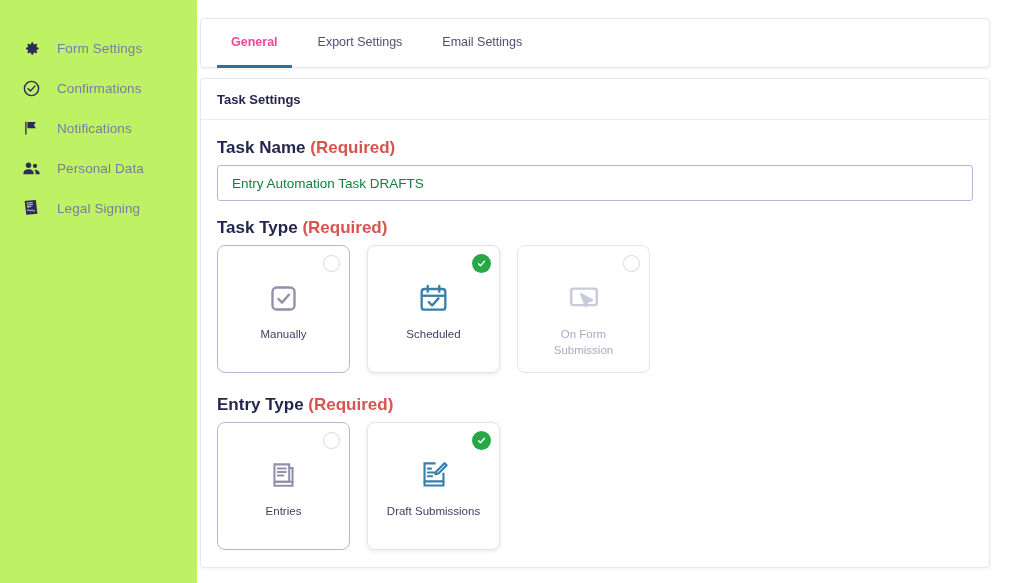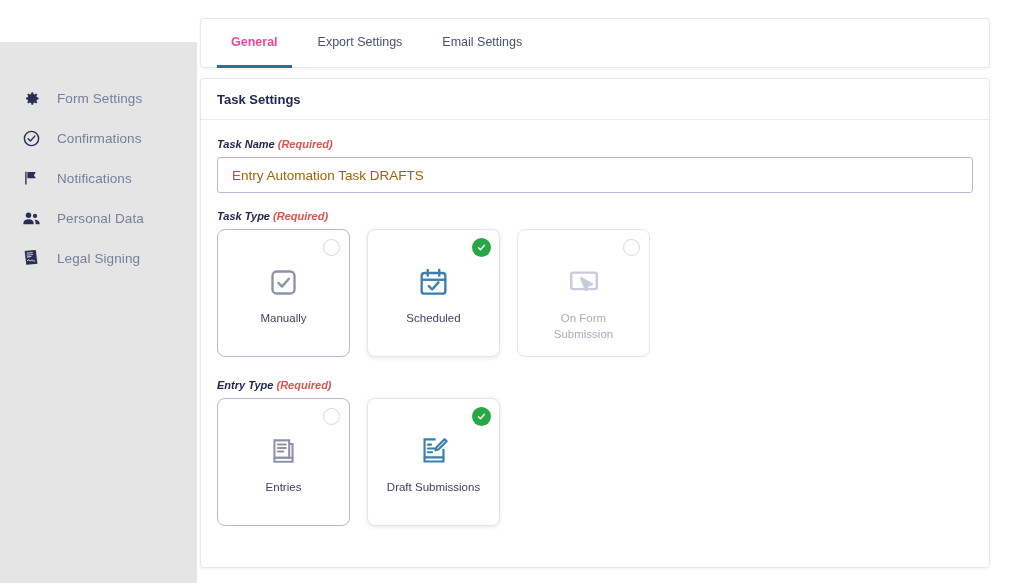--- a/index.html
+++ b/index.html
@@ -14,24 +14,23 @@
     position: relative;
     width: 1024px; height: 583px;
     background: #ffffff;
     display: flex;
   }
 
   
   .sidebar {
     width: 197px;
     flex: 0 0 197px;
-    background: #e5e5e5;
-    padding-top: 36px;
+    background: #bef264;
+    padding-top: 28px;
     position: relative;
-    margin-top: 42px;
   }
   .nav-item {
     display: flex;
     align-items: center;
     height: 40px;
     margin: 0 8px 0 8px;
     padding: 0 10px;
     border-radius: 5px;
     cursor: pointer;
     border: 1px solid transparent;
@@ -115,39 +114,38 @@
   .panel-title {
     font-size: 13px;
     font-weight: bold;
     color: #24264d;
   }
   .panel-body {
     padding: 18px 16px 0 16px;
   }
 
   .field-label {
-    font-size: 11px;
+    font-size: 17px;
     font-weight: bold;
     color: #24264d;
     margin-bottom: 7px;
-    font-style: italic;
   }
   .req {
     color: #d9534f;
     font-weight: bold;
   }
   .text-input {
     display: block;
     width: 756px;
     height: 36px;
     border: 1px solid #b7b9d4;
     border-radius: 3px;
     padding: 0 14px;
     font-size: 13.5px;
-    color: #a16207;
+    color: #15803d;
     font-family: "Liberation Sans", sans-serif;
     background: #fff;
     outline: none;
   }
   .spacer-16 { height: 17px; }
   .spacer-26 { height: 22px; }
 
   
   .options {
     display: flex;

